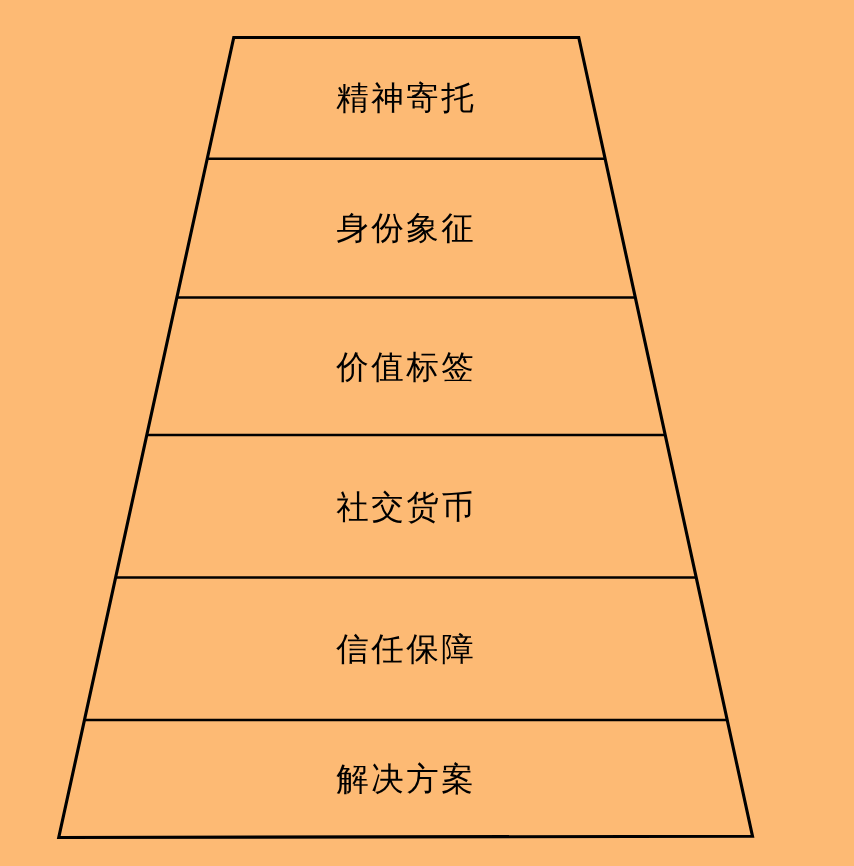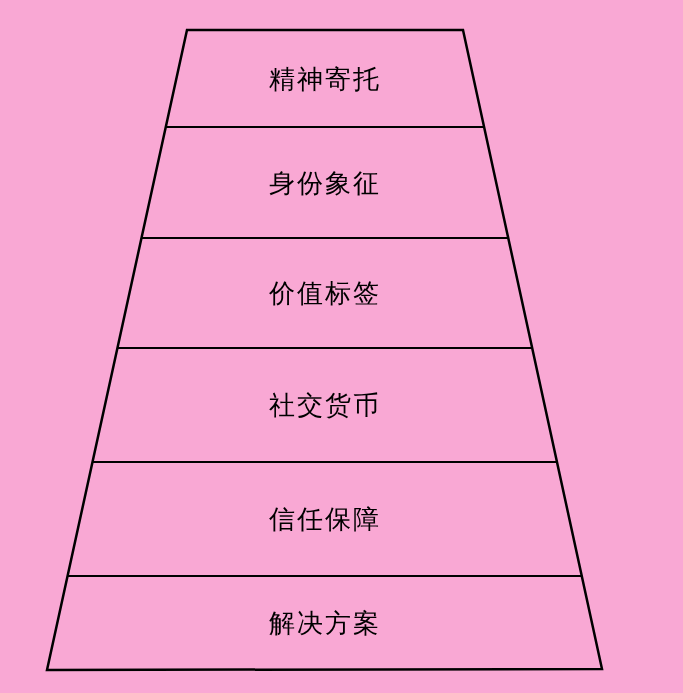--- a/index.html
+++ b/index.html
@@ -4,21 +4,21 @@
 <style>
   html, body {
     margin: 0;
     padding: 0;
     background: #ffffff;
   }
   .canvas {
     position: relative;
     width: 683px;
     height: 693px;
-    background: #f9a8d4;
+    background: #fdba74;
     overflow: hidden;
     font-family: "Liberation Sans", "DejaVu Sans", sans-serif;
   }
   svg { display: block; }
   .outline {
     fill: none;
     stroke-width: 2.5;
     stroke-linejoin: miter;
   }
   .divider {

